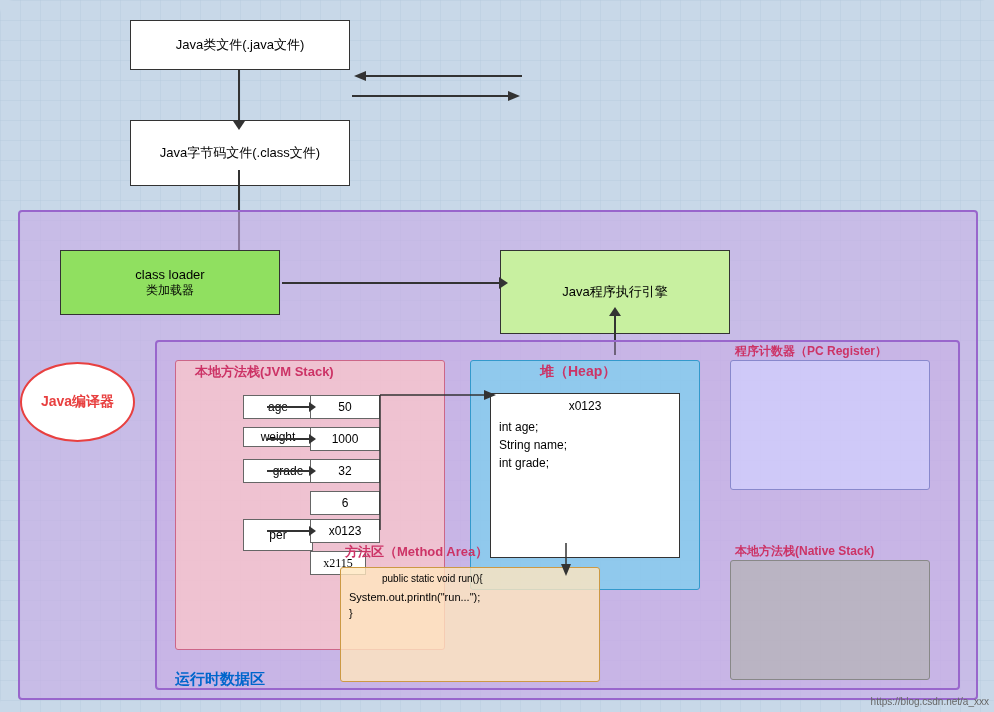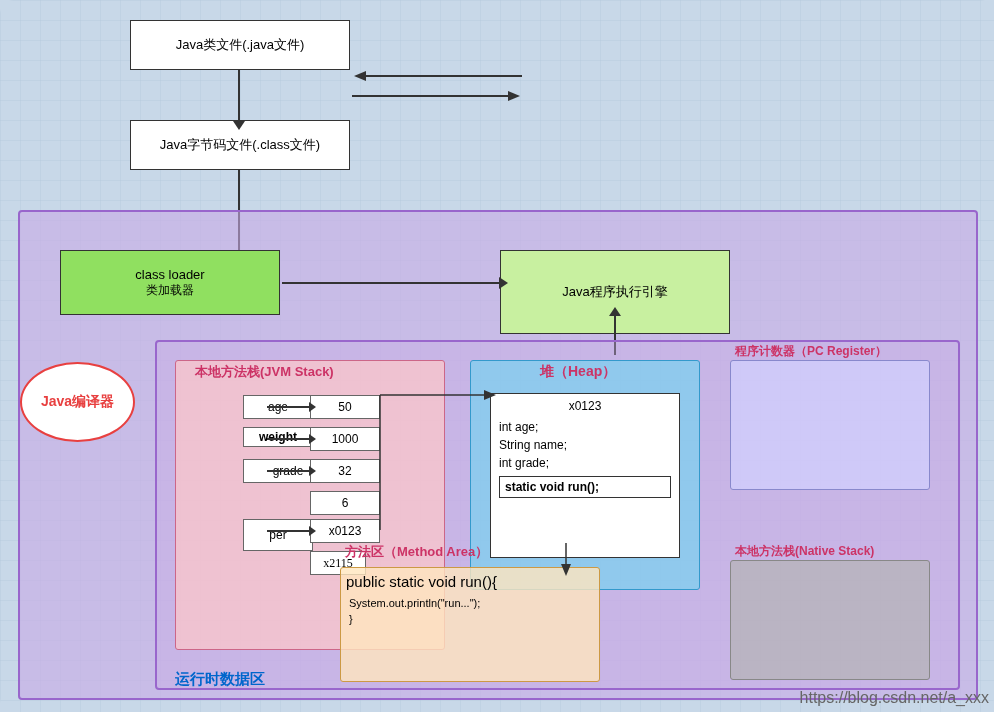--- a/index.html
+++ b/index.html
@@ -48,21 +48,21 @@
       display: flex;
       align-items: center;
       justify-content: center;
       font-size: 14px;
     }
     .java-bytecode-file {
       position: absolute;
       top: 120px;
       left: 130px;
       width: 220px;
-      height: 50px;
+      height: 66px;
       background: white;
       border: 1.5px solid #333;
       display: flex;
       align-items: center;
       justify-content: center;
       font-size: 13px;
     }
 
     
     .arrow-top-down {
@@ -343,21 +343,21 @@
       border-left: 6px solid transparent;
       border-right: 6px solid transparent;
       border-bottom: 9px solid #333;
     }
 
     
     .url-watermark {
       position: absolute;
       bottom: 5px;
       right: 5px;
-      font-size: 16px;
+      font-size: 10px;
       color: #666;
     }
 
     
     .small-arrow {
       position: absolute;
       height: 1.5px;
       background: #333;
     }
     .small-arrow::after {
@@ -420,21 +420,21 @@
 
   <div class="jvm-stack"></div>
   <div class="jvm-stack-title">
     <span>本地方法栈(JVM Stack)</span>
   </div>
 
   <div class="stack-var" style="left:195px;top:395px;width:70px;height:24px;">age</div>
   <div class="stack-val" style="left:310px;top:395px;width:70px;height:24px;">50</div>
   <div class="small-arrow" style="left:267px;top:406px;width:43px;"></div>
 
-  <div class="stack-var" style="left:195px;top:427px;width:70px;height:20px;font-weight:bold;">weight</div>
+  <div class="stack-var" style="left:195px;top:427px;width:70px;height:20px;">weight</div>
   <div class="stack-val" style="left:310px;top:427px;width:70px;height:24px;">1000</div>
   <div class="small-arrow" style="left:267px;top:438px;width:43px;"></div>
 
   <div class="stack-var" style="left:195px;top:459px;width:90px;height:24px;">grade</div>
   <div class="stack-val" style="left:310px;top:459px;width:70px;height:24px;">32</div>
   <div class="small-arrow" style="left:267px;top:470px;width:43px;"></div>
 
   <div class="stack-val" style="left:310px;top:491px;width:70px;height:24px;">6</div>
 
   <div class="stack-var" style="left:195px;top:519px;width:70px;height:32px;">per</div>
@@ -446,31 +446,30 @@
   <div class="heap-section"></div>
   <div class="heap-title">
     <span>堆（Heap）</span>
   </div>
 
   <div style="position:absolute;top:393px;left:490px;width:190px;height:165px;background:white;border:1.5px solid #333;">
     <div style="padding:5px 8px;font-size:12px;text-align:center;">x0123</div>
     <div style="padding:2px 8px;font-size:12px;">int age;</div>
     <div style="padding:2px 8px;font-size:12px;">String name;</div>
     <div style="padding:2px 8px;font-size:12px;">int grade;</div>
-    <div style="margin:4px 8px;padding:3px 5px;border:1.5px solid #333;font-size:12px;font-weight:bold;">static void run();</div>
   </div>
 
   <svg style="position:absolute;top:390px;left:380px;overflow:visible;" width="120" height="150">
     <line x1="0" y1="140" x2="0" y2="5" stroke="#333" stroke-width="1.5"></line>
     <line x1="0" y1="5" x2="108" y2="5" stroke="#333" stroke-width="1.5"></line>
     <polygon points="116,5 104,0 104,10" fill="#333"></polygon>
   </svg>
 
   <div class="method-area">
-    <div style="padding:5px 5px;font-size:15px;">public static void run(){</div>
+    <div style="padding:5px 5px;font-size:10px;margin-left:36px;">public static void run(){</div>
     <div style="padding:2px 8px;font-size:11px;">System.out.println("run...");</div>
     <div style="padding:2px 8px;font-size:11px;">}</div>
   </div>
   <div class="method-area-title">
     <span>方法区（Method Area）</span>
   </div>
 
   <svg style="position:absolute;top:543px;left:556px;overflow:visible;" width="20" height="35">
     <line x1="10" y1="0" x2="10" y2="25" stroke="#333" stroke-width="1.5"></line>
     <polygon points="10,33 5,21 15,21" fill="#333"></polygon>

